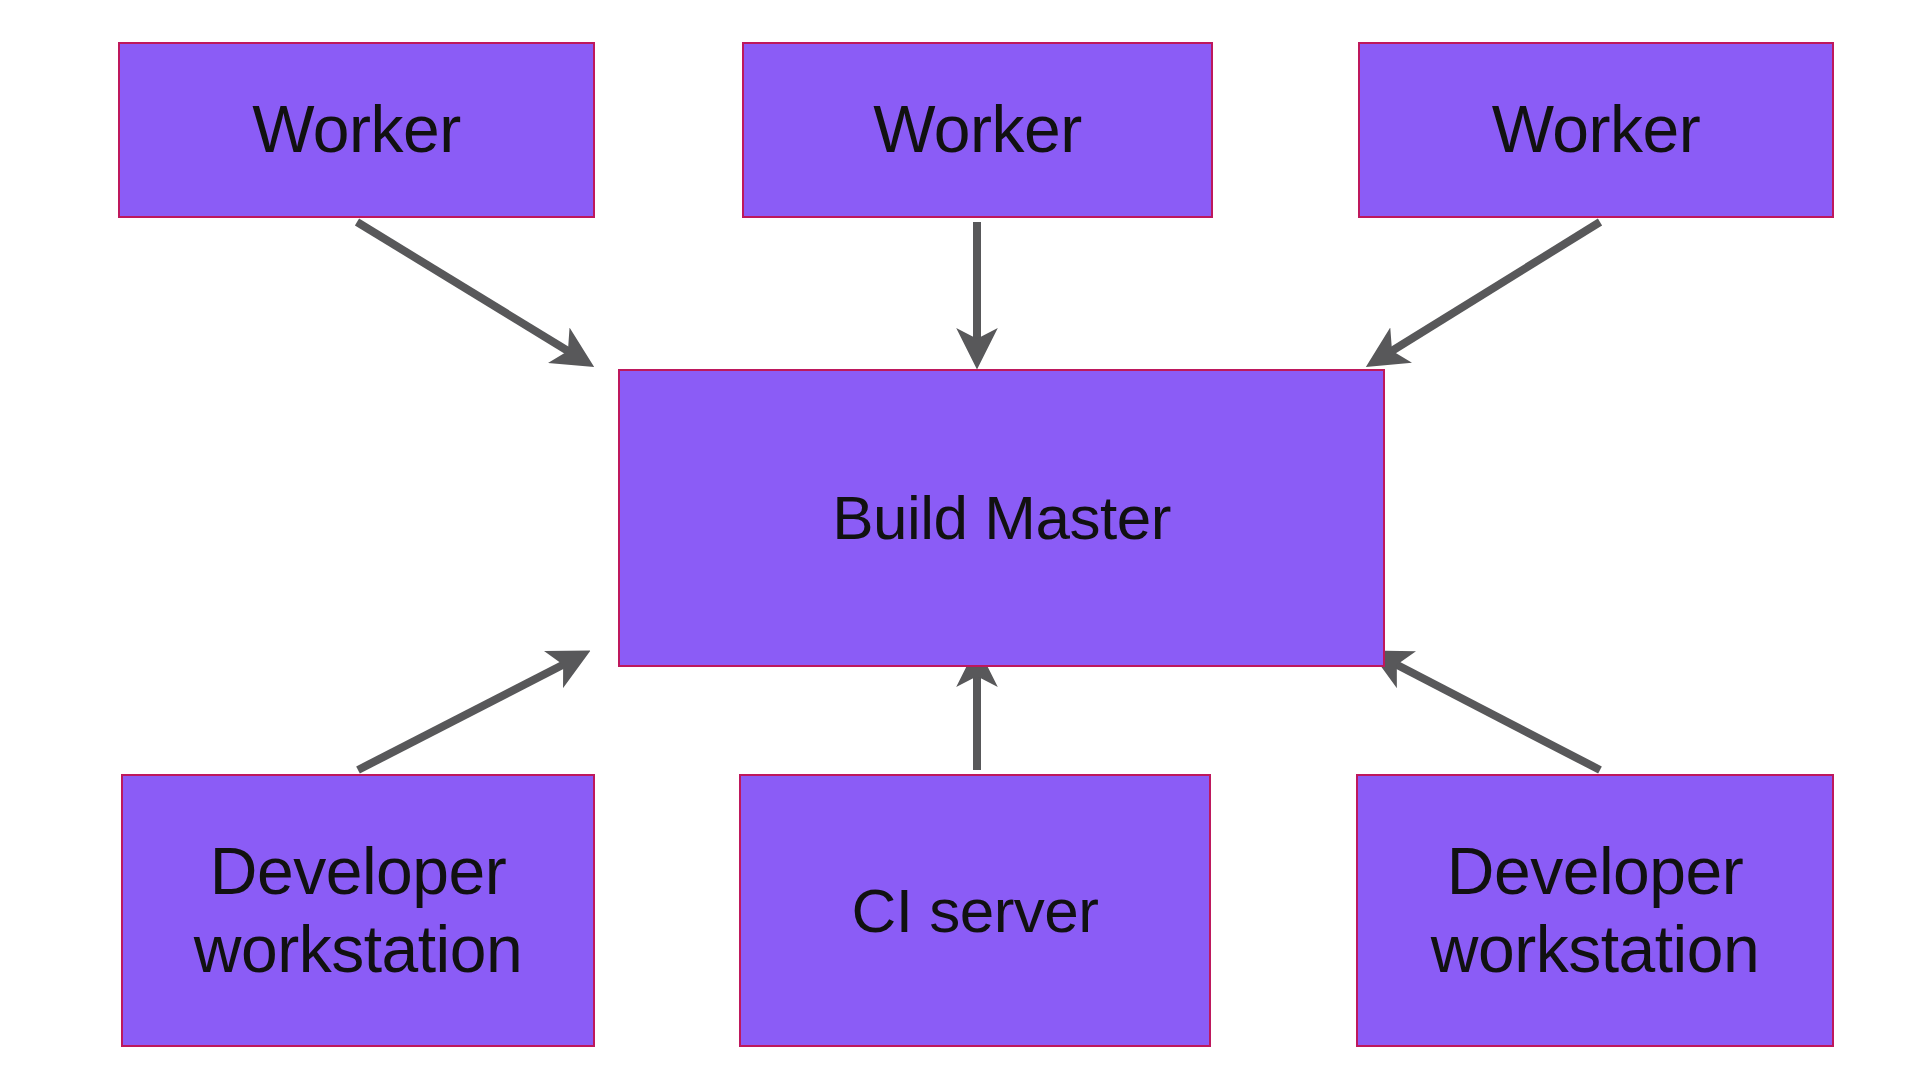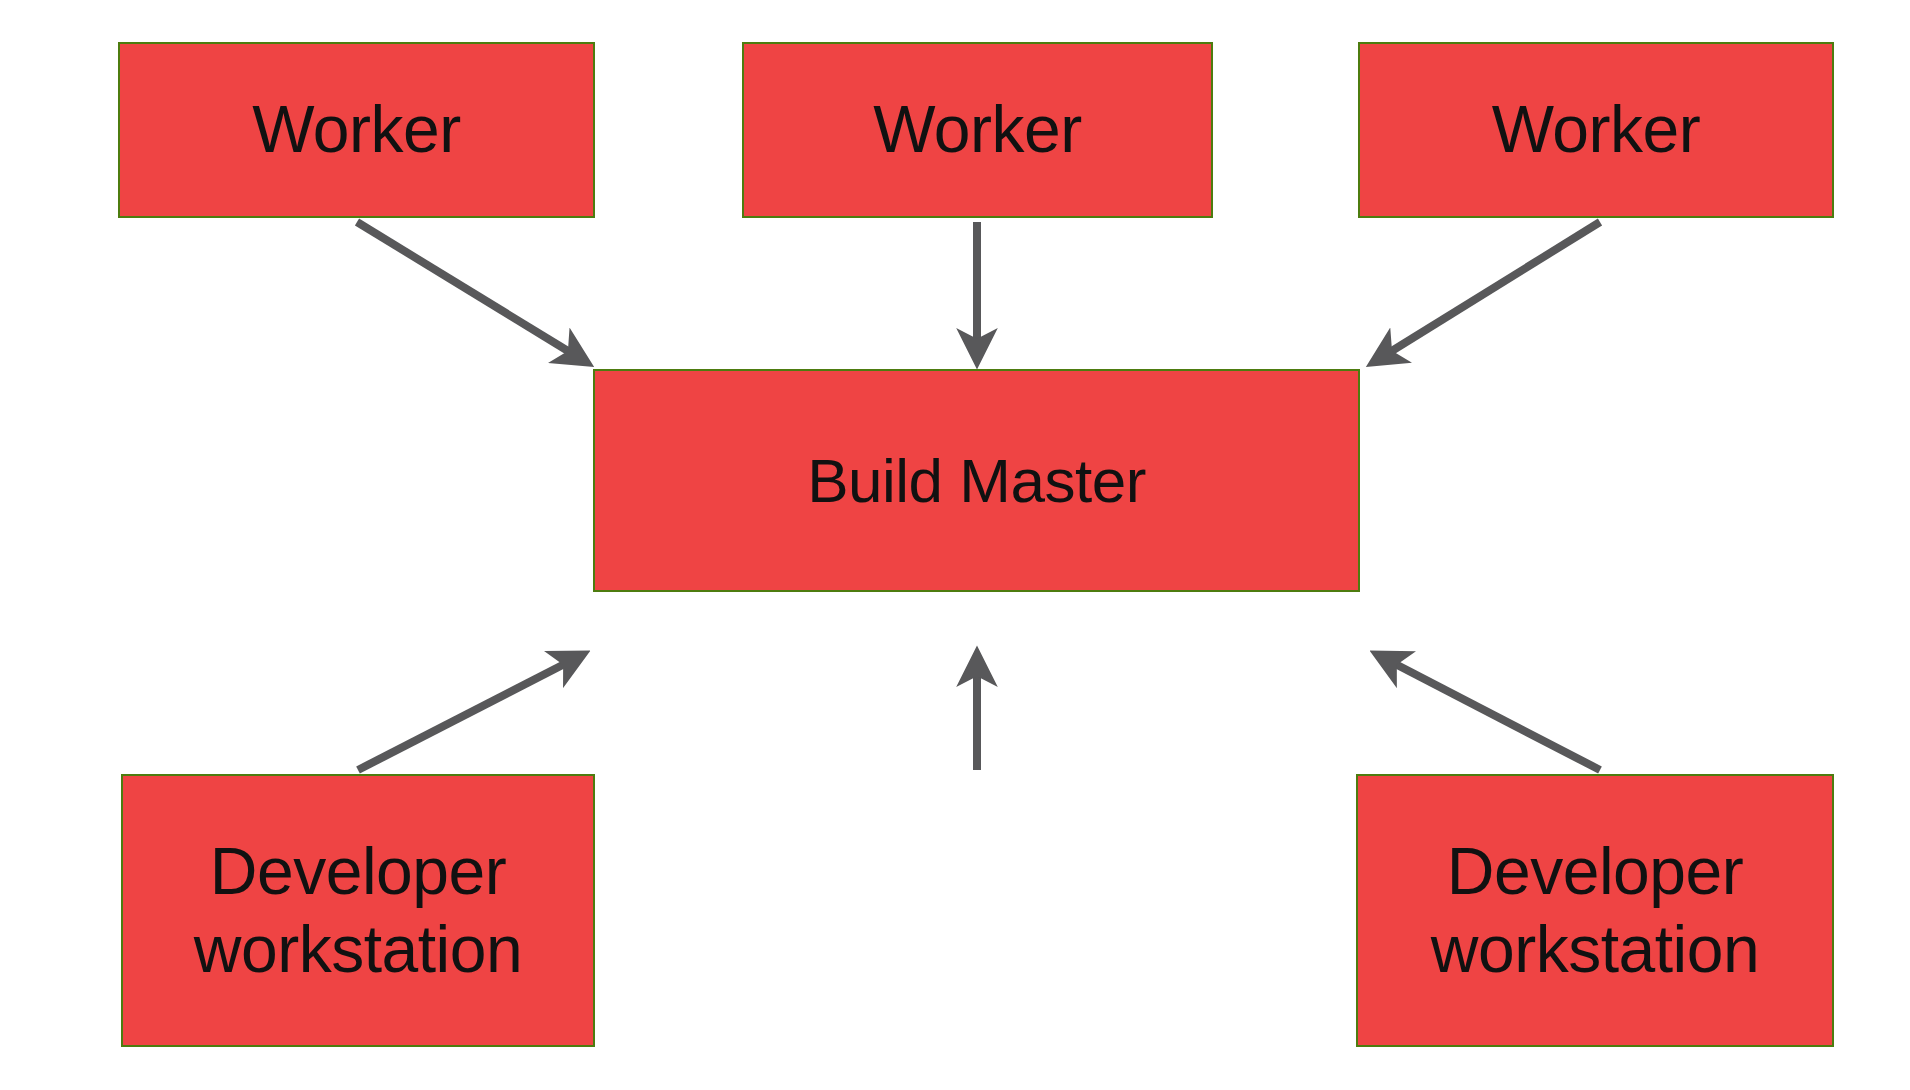--- a/index.html
+++ b/index.html
@@ -22,40 +22,40 @@
     position: absolute;
     left: 0;
     top: 0;
     width: 1910px;
     height: 1090px;
     pointer-events: none;
   }
   .node {
     position: absolute;
     box-sizing: border-box;
-    background: #ef4444;
-    border: 2px solid #4d7c0f;
+    background: #8b5cf6;
+    border: 2px solid #be185d;
     display: flex;
     align-items: center;
     justify-content: center;
     text-align: center;
   }
   .node-label {
     color: #111111;
     font-family: "Liberation Sans", sans-serif;
     font-weight: 400;
     letter-spacing: -0.5px;
     line-height: 1.18;
     white-space: pre-line;
   }
   
   #node-worker-1 { left: 118px;  top: 42px;  width: 477px; height: 176px; }
   #node-worker-2 { left: 742px;  top: 42px;  width: 471px; height: 176px; }
   #node-worker-3 { left: 1358px; top: 42px;  width: 476px; height: 176px; }
-  #node-build-master { left: 593px; top: 369px; width: 767px; height: 223px; }
+  #node-build-master { left: 618px; top: 369px; width: 767px; height: 298px; }
   #node-dev-ws-left  { left: 121px;  top: 774px; width: 474px; height: 273px; }
   #node-ci-server    { left: 739px;  top: 774px; width: 472px; height: 273px; }
   #node-dev-ws-right { left: 1356px; top: 774px; width: 478px; height: 273px; }
 
   .fs-worker  { font-size: 66px; }
   .fs-master  { font-size: 62px; }
   .fs-ws      { font-size: 66px; text-align: center; }
   .fs-ci      { font-size: 62px; }
 </style>
 </head>
@@ -109,19 +109,22 @@
 
   <div class="node" id="node-build-master">
     <span class="node-label fs-master">Build Master</span>
   </div>
 
   <div class="node" id="node-dev-ws-left">
     <span class="node-label fs-ws">Developer
 workstation</span>
   </div>
 
+  <div class="node" id="node-ci-server">
+    <span class="node-label fs-ci">CI server</span>
+  </div>
 
   <div class="node" id="node-dev-ws-right">
     <span class="node-label fs-ws">Developer
 workstation</span>
   </div>
 
 </div>
 
 </body></html>

